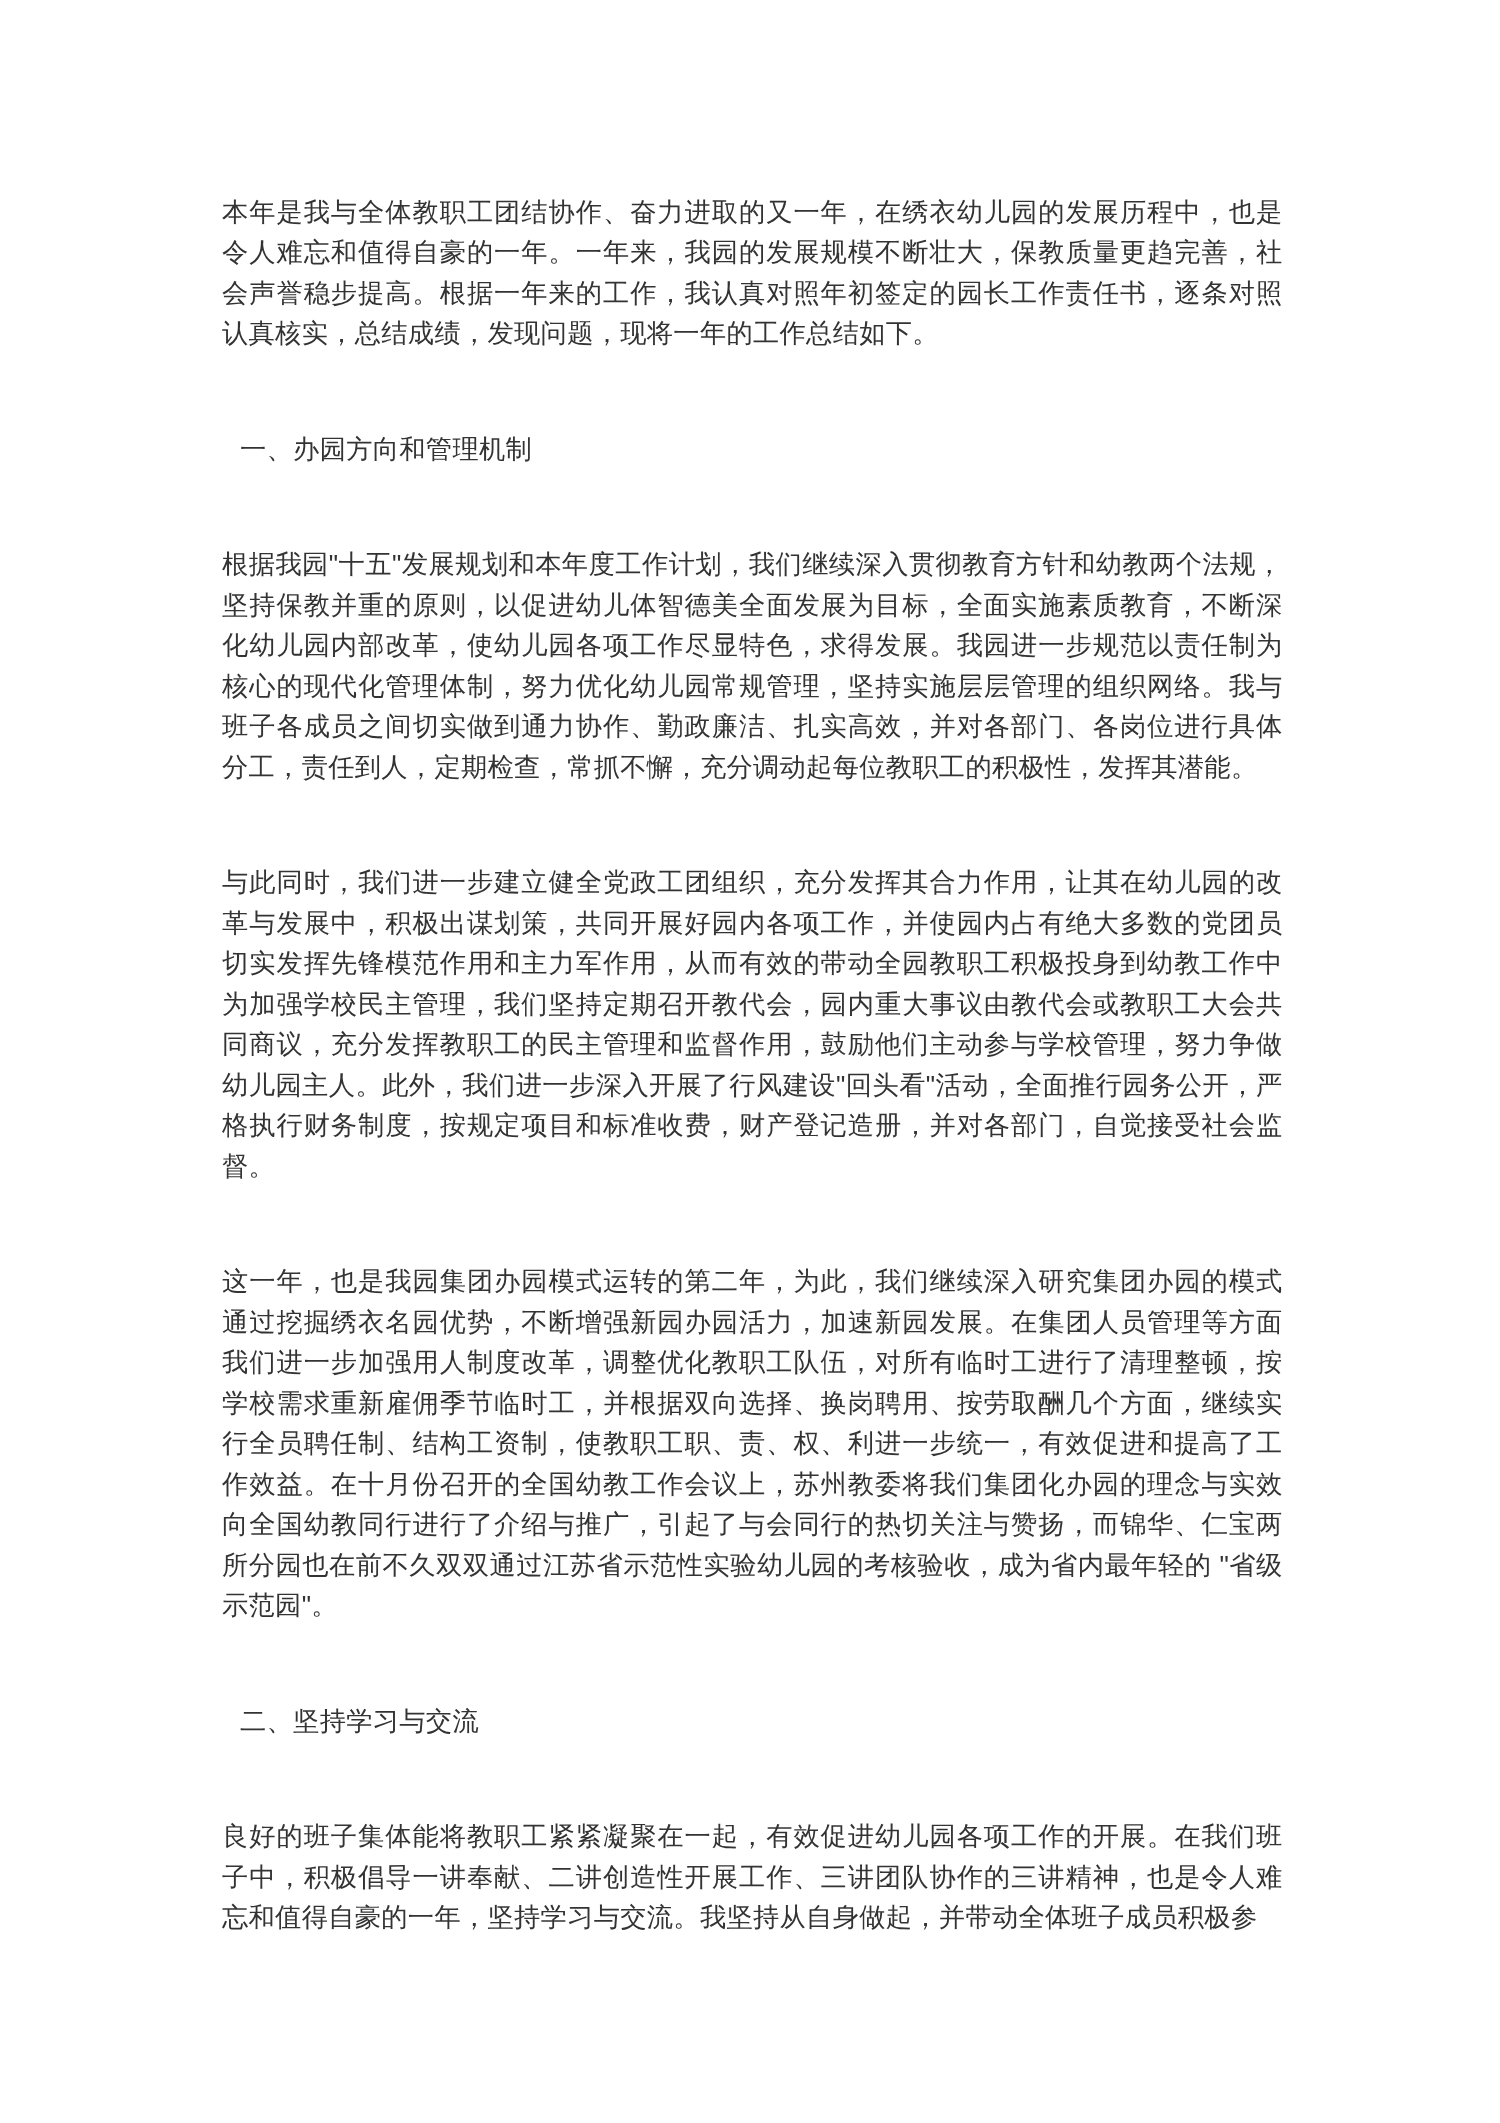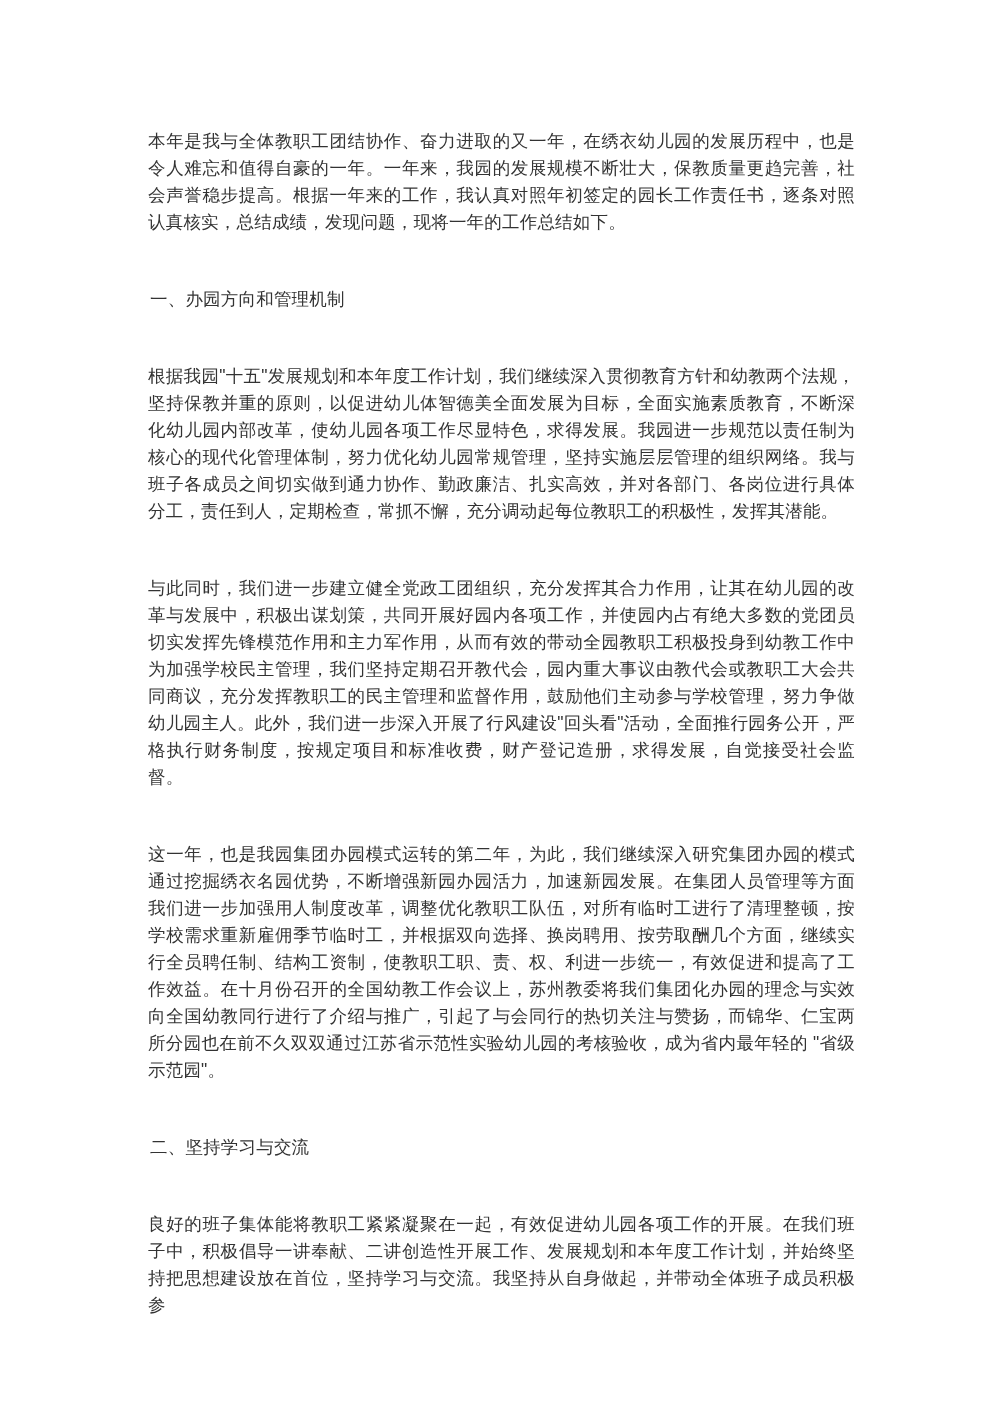--- a/index.html
+++ b/index.html
@@ -26,41 +26,41 @@
     font-size: 17.5px;
     line-height: 27px;
     text-align: justify;
     letter-spacing: 0.2px;
   }
   .doc-block {
     margin: 0 0 50px 0;
     word-break: break-all;
   }
   .doc-heading {
-    margin: 0 0 50px 2px;
+    margin: 0 0 50px 12px;
     font-size: 17.5px;
     font-weight: normal;
     line-height: 27px;
     text-align: left;
   }
 </style>
 </head>
 <body>
 
 <div class="doc-page">
   <div class="doc-body">
 
     <p class="doc-block">本年是我与全体教职工团结协作、奋力进取的又一年，在绣衣幼儿园的发展历程中，也是令人难忘和值得自豪的一年。一年来，我园的发展规模不断壮大，保教质量更趋完善，社会声誉稳步提高。根据一年来的工作，我认真对照年初签定的园长工作责任书，逐条对照认真核实，总结成绩，发现问题，现将一年的工作总结如下。</p>
 
     <h2 class="doc-heading">一、办园方向和管理机制</h2>
 
     <p class="doc-block">根据我园"十五"发展规划和本年度工作计划，我们继续深入贯彻教育方针和幼教两个法规，坚持保教并重的原则，以促进幼儿体智德美全面发展为目标，全面实施素质教育，不断深化幼儿园内部改革，使幼儿园各项工作尽显特色，求得发展。我园进一步规范以责任制为核心的现代化管理体制，努力优化幼儿园常规管理，坚持实施层层管理的组织网络。我与班子各成员之间切实做到通力协作、勤政廉洁、扎实高效，并对各部门、各岗位进行具体分工，责任到人，定期检查，常抓不懈，充分调动起每位教职工的积极性，发挥其潜能。</p>
 
-    <p class="doc-block">与此同时，我们进一步建立健全党政工团组织，充分发挥其合力作用，让其在幼儿园的改革与发展中，积极出谋划策，共同开展好园内各项工作，并使园内占有绝大多数的党团员切实发挥先锋模范作用和主力军作用，从而有效的带动全园教职工积极投身到幼教工作中为加强学校民主管理，我们坚持定期召开教代会，园内重大事议由教代会或教职工大会共同商议，充分发挥教职工的民主管理和监督作用，鼓励他们主动参与学校管理，努力争做幼儿园主人。此外，我们进一步深入开展了行风建设"回头看"活动，全面推行园务公开，严格执行财务制度，按规定项目和标准收费，财产登记造册，求得发展，自觉接受社会监督。</p>
+    <p class="doc-block">与此同时，我们进一步建立健全党政工团组织，充分发挥其合力作用，让其在幼儿园的改革与发展中，积极出谋划策，共同开展好园内各项工作，并使园内占有绝大多数的党团员切实发挥先锋模范作用和主力军作用，从而有效的带动全园教职工积极投身到幼教工作中为加强学校民主管理，我们坚持定期召开教代会，园内重大事议由教代会或教职工大会共同商议，充分发挥教职工的民主管理和监督作用，鼓励他们主动参与学校管理，努力争做幼儿园主人。此外，我们进一步深入开展了行风建设"回头看"活动，全面推行园务公开，严格执行财务制度，按规定项目和标准收费，财产登记造册，并对各部门，自觉接受社会监督。</p>
 
     <p class="doc-block">这一年，也是我园集团办园模式运转的第二年，为此，我们继续深入研究集团办园的模式通过挖掘绣衣名园优势，不断增强新园办园活力，加速新园发展。在集团人员管理等方面我们进一步加强用人制度改革，调整优化教职工队伍，对所有临时工进行了清理整顿，按学校需求重新雇佣季节临时工，并根据双向选择、换岗聘用、按劳取酬几个方面，继续实行全员聘任制、结构工资制，使教职工职、责、权、利进一步统一，有效促进和提高了工作效益。在十月份召开的全国幼教工作会议上，苏州教委将我们集团化办园的理念与实效向全国幼教同行进行了介绍与推广，引起了与会同行的热切关注与赞扬，而锦华、仁宝两所分园也在前不久双双通过江苏省示范性实验幼儿园的考核验收，成为省内最年轻的 "省级示范园"。</p>
 
     <h2 class="doc-heading">二、坚持学习与交流</h2>
 
-    <p class="doc-block">良好的班子集体能将教职工紧紧凝聚在一起，有效促进幼儿园各项工作的开展。在我们班子中，积极倡导一讲奉献、二讲创造性开展工作、发展规划和本年度工作计划，并始终坚持把思想建设放在首位，坚持学习与交流。我坚持从自身做起，并带动全体班子成员积极参</p>
+    <p class="doc-block">良好的班子集体能将教职工紧紧凝聚在一起，有效促进幼儿园各项工作的开展。在我们班子中，积极倡导一讲奉献、二讲创造性开展工作、三讲团队协作的三讲精神，也是令人难忘和值得自豪的一年，坚持学习与交流。我坚持从自身做起，并带动全体班子成员积极参</p>
 
   </div>
 </div>
 
 </body></html>

